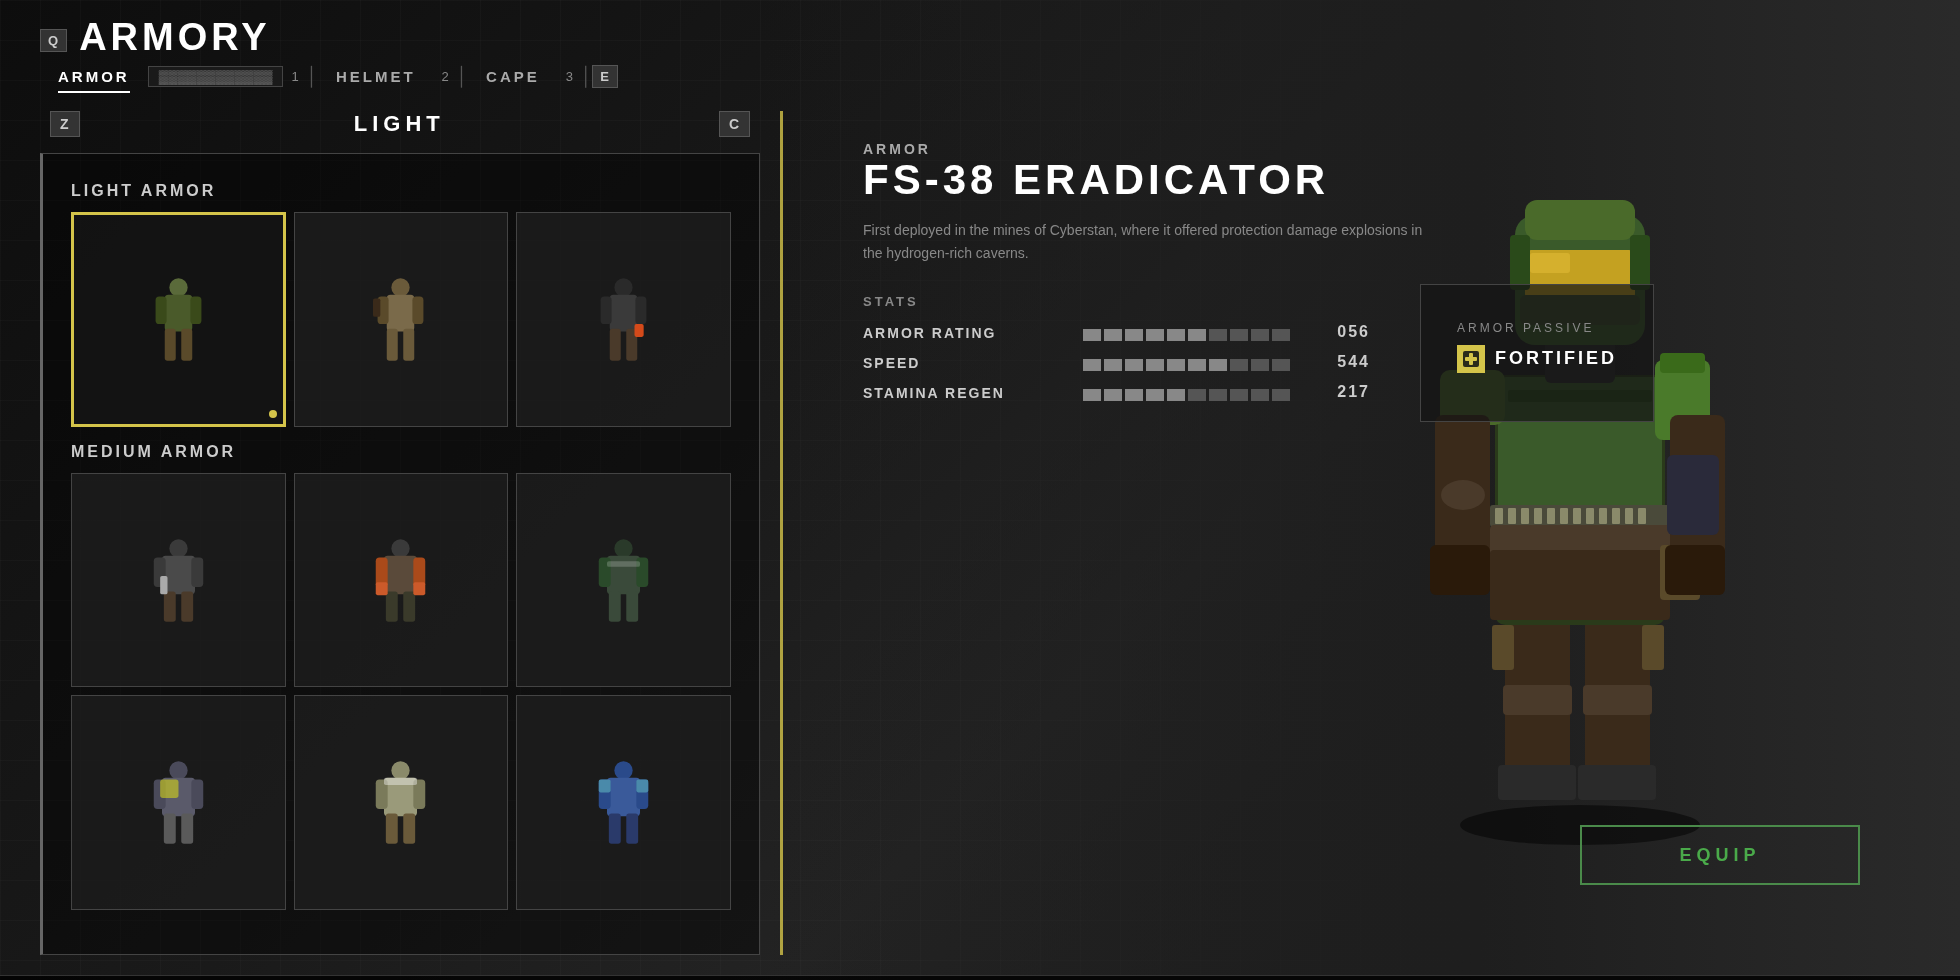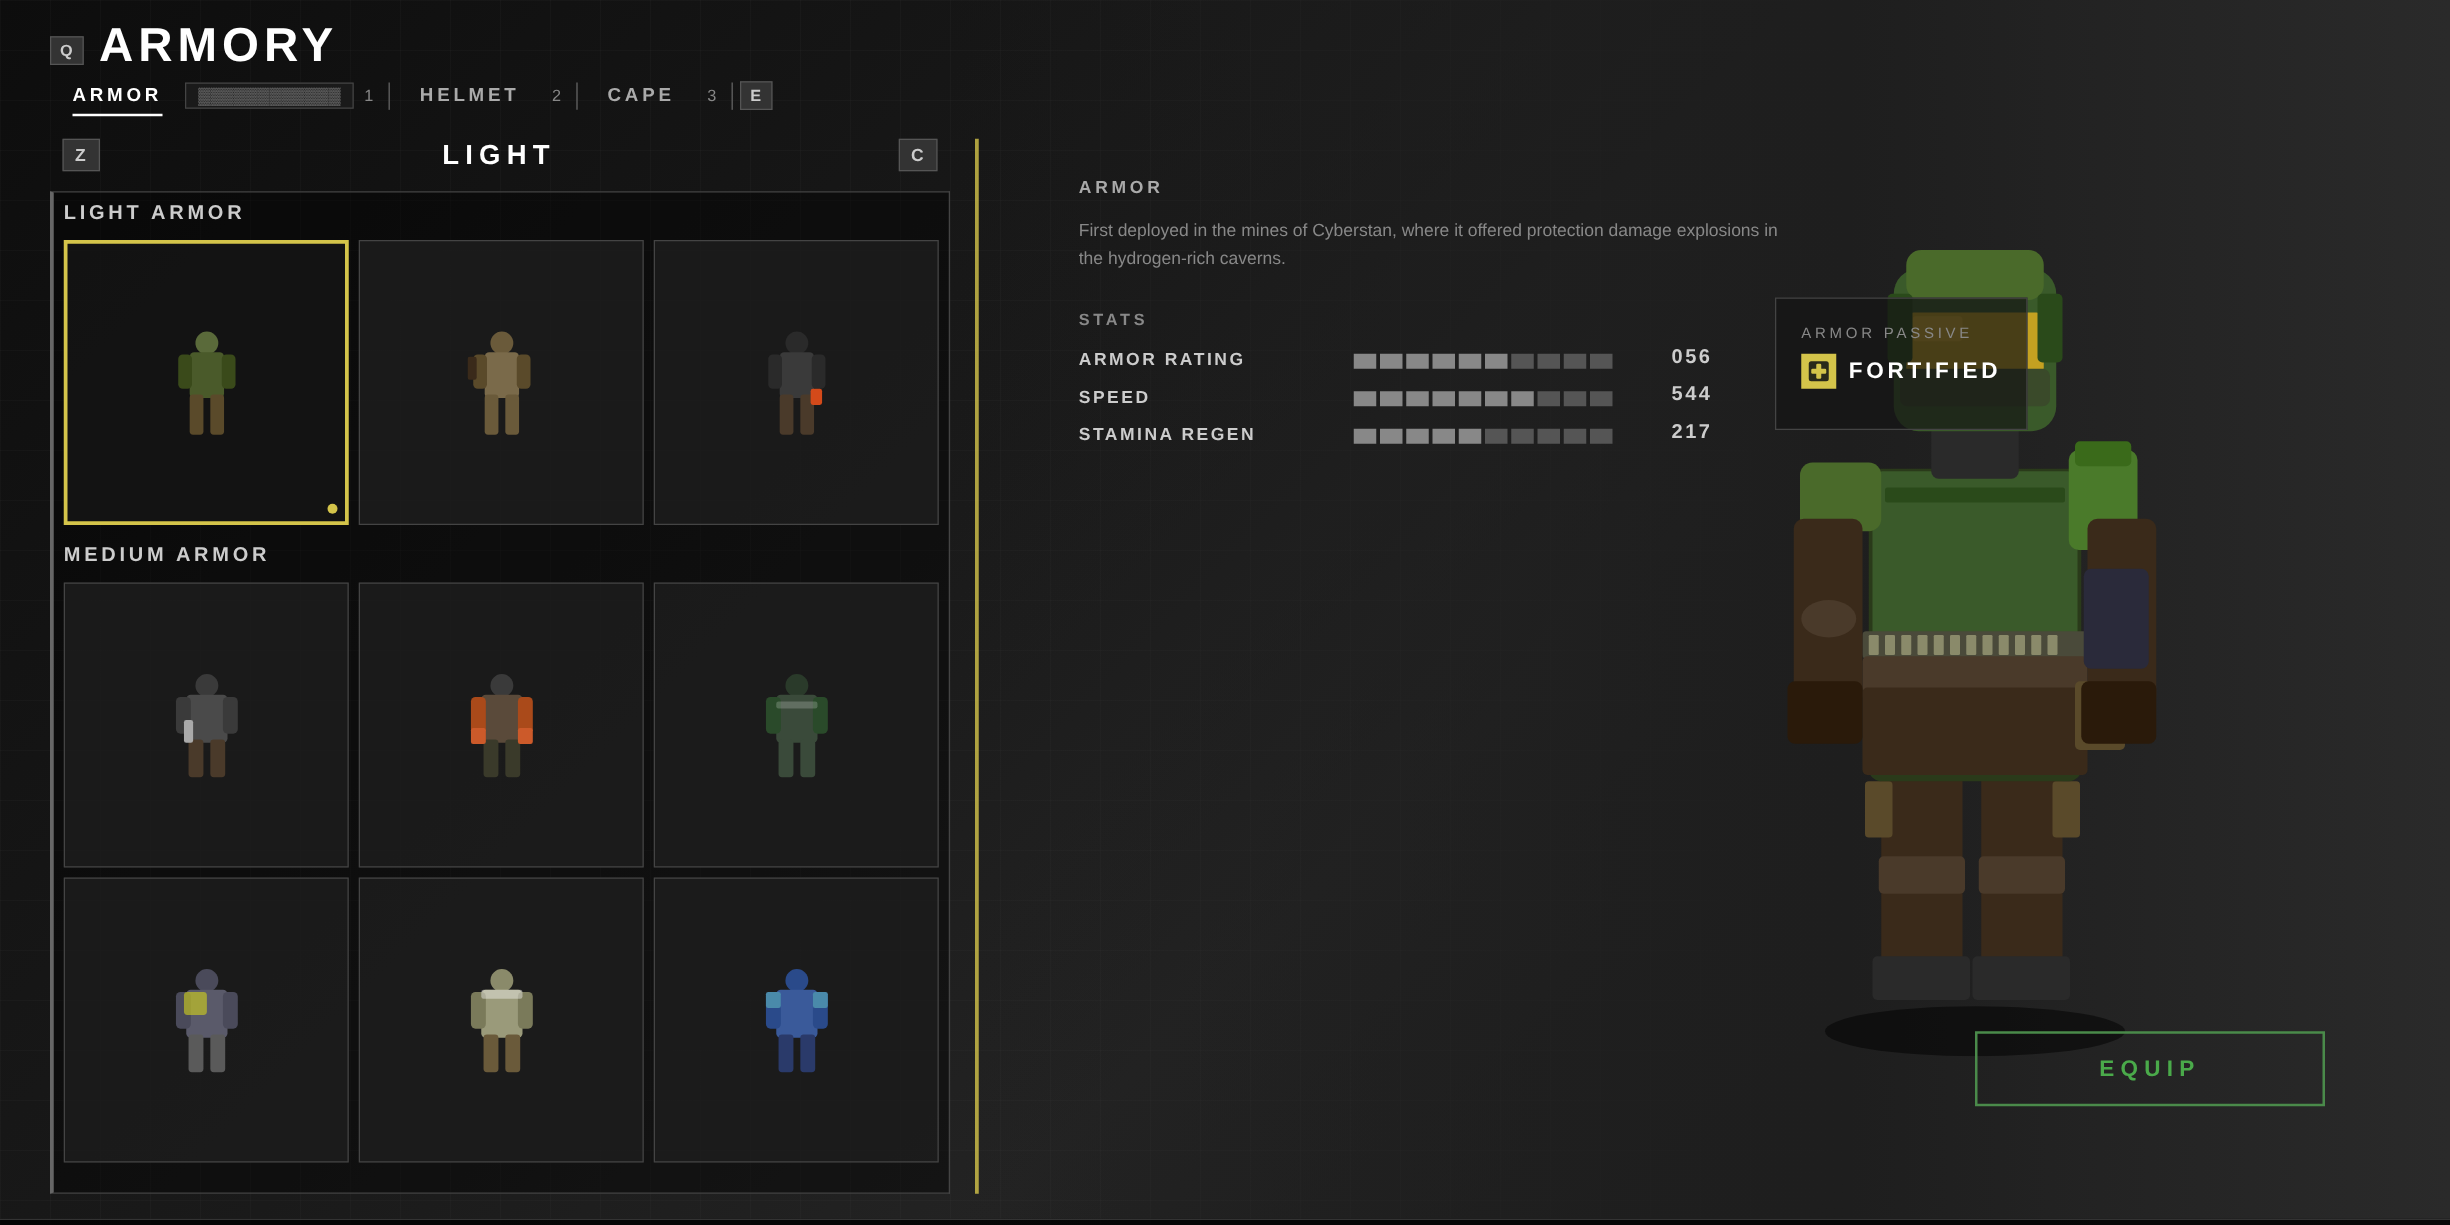--- a/index.html
+++ b/index.html
@@ -170,21 +170,21 @@
       letter-spacing: 5px;
       color: #ffffff;
       text-transform: uppercase;
       text-align: right;
     }
 
     
     .armor-grid-container {
       border: 1px solid #444;
       border-left: 3px solid #666;
-      padding: 8px;
+      padding: 28px;
       background: rgba(0,0,0,0.4);
       flex: 1;
       overflow: hidden;
     }
 
     .armor-section-title {
       font-size: 16px;
       font-weight: bold;
       letter-spacing: 3px;
       color: #cccccc;
@@ -314,21 +314,21 @@
       color: #cccccc;
       letter-spacing: 2px;
       width: 60px;
       text-align: right;
     }
 
     
     .passive-box {
       background: rgba(20,20,20,0.7);
       border: 1px solid #444;
-      padding: 20px;
+      padding: 36px;
       max-width: 420px;
       margin-left: 20px;
     }
 
     .passive-title-row {
       font-size: 12px;
       letter-spacing: 3px;
       color: #888;
       text-transform: uppercase;
       margin-bottom: 10px;
@@ -668,20 +668,21 @@
           </div>
         </div>
       </div>
     </div>
 
     <div style="width:3px;background:#d4c44a;margin:0 20px;opacity:0.8;align-self:stretch;flex-shrink:0;"></div>
 
     <div class="right-panel">
       <div style="margin-top:30px;">
         <div class="item-category">ARMOR</div>
+        <div class="item-name">FS-38 ERADICATOR</div>
         <div style="height:16px;"></div>
         <div class="item-description">First deployed in the mines of Cyberstan, where it offered protection damage explosions in the hydrogen-rich caverns.</div>
       </div>
 
       <div class="stats-passive-row">
 
         <div class="stats-section">
           <div class="stats-title">STATS</div>
 
           <div class="stat-row">

